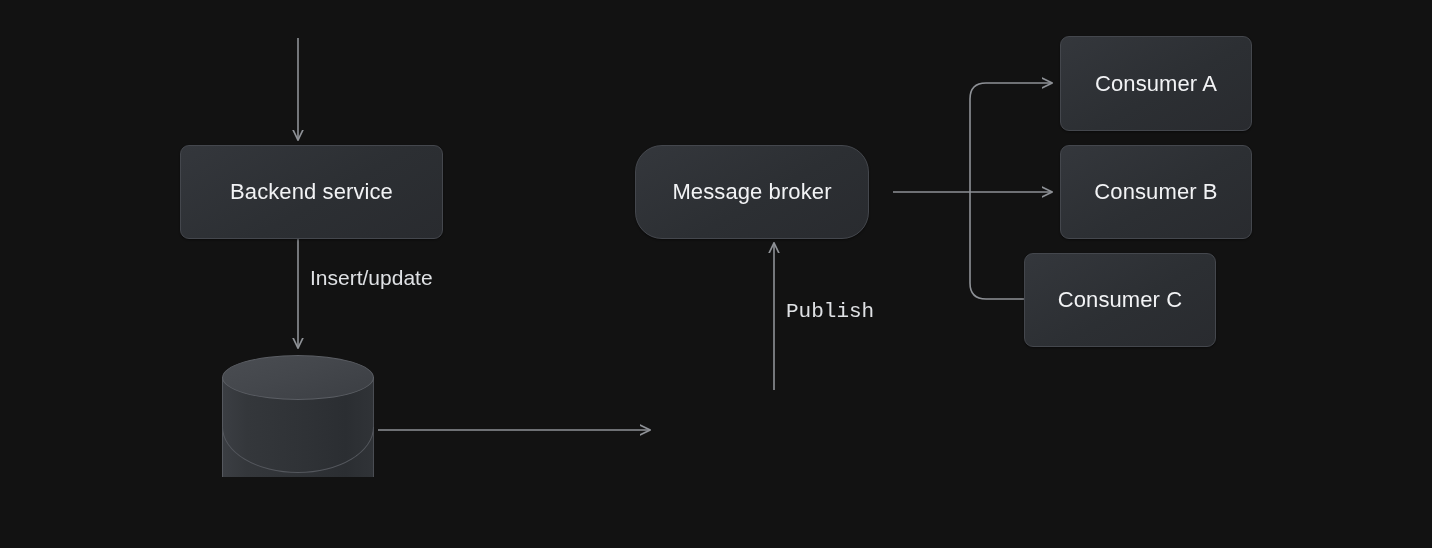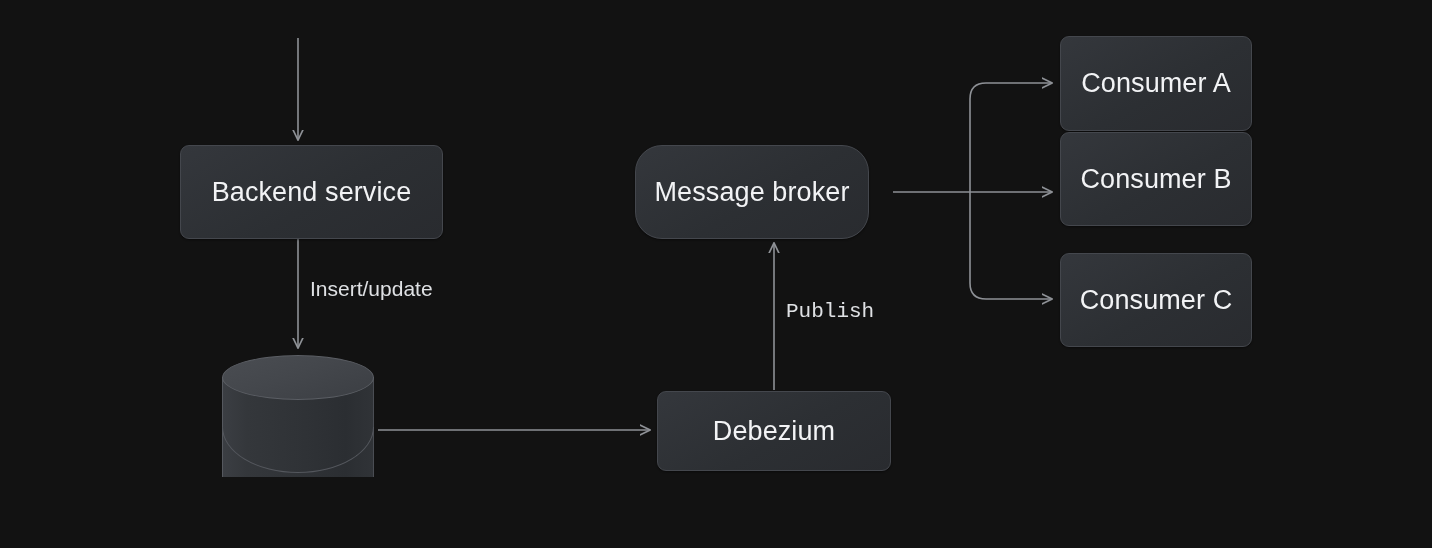--- a/index.html
+++ b/index.html
@@ -29,21 +29,21 @@
   .node {
     position: absolute;
     box-sizing: border-box;
     display: flex;
     align-items: center;
     justify-content: center;
     border-radius: 9px;
     border: 1px solid #44474d;
     background: linear-gradient(150deg, #34373c 0%, #2c2f33 55%, #292b2f 100%);
     color: #f2f3f5;
-    font-size: 27px;
+    font-size: 22px;
     letter-spacing: 0.1px;
     line-height: 1;
     box-shadow: 0 1px 2px rgba(0,0,0,0.45);
   }
   .node span { display: block; }
 
   
   .db {
     position: absolute;
     left: 222px;
@@ -142,38 +142,35 @@
   <div class="node" style="left:180px; top:145px; width:263px; height:94px;">
     <span>Backend service</span>
   </div>
 
   <div class="db">
     <div class="db-body"></div>
     <div class="db-bottom"></div>
     <div class="db-top"></div>
   </div>
 
-  <div class="node" style="left:657px; top:391px; width:234px; height:80px;">
-    <span>Debezium</span>
-  </div>
 
   <div class="node" style="left:635px; top:145px; width:234px; height:94px;border-radius:27px;">
     <span>Message broker</span>
   </div>
 
   <div class="node" style="left:1060px; top:36px; width:192px; height:95px;">
     <span>Consumer A</span>
   </div>
 
-  <div class="node" style="left:1060px; top:132px; width:192px; height:94px;">
+  <div class="node" style="left:1060px; top:145px; width:192px; height:94px;">
     <span>Consumer B</span>
   </div>
 
-  <div class="node" style="left:1060px; top:253px; width:192px; height:94px;">
+  <div class="node" style="left:1024px; top:253px; width:192px; height:94px;">
     <span>Consumer C</span>
   </div>
 
-  <div class="edge-label" style="left:310px; top:278px;">Insert/update</div>
+  <div class="edge-label" style="left:310px; top:267px;">Insert/update</div>
 
 
   <div class="edge-label" style="left:786px; top:301px;font-family:Liberation Mono, monospace;">Publish</div>
 
 </div>
 
 </body></html>

